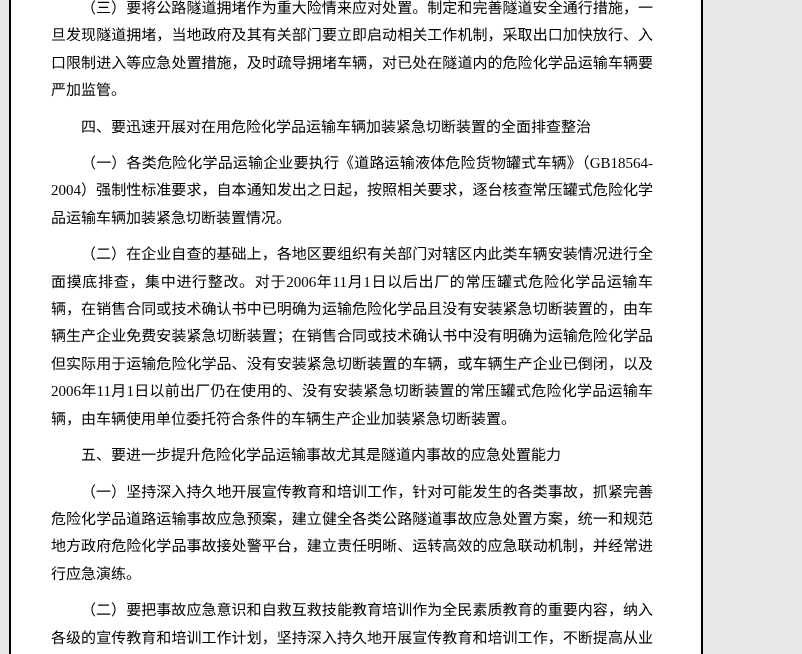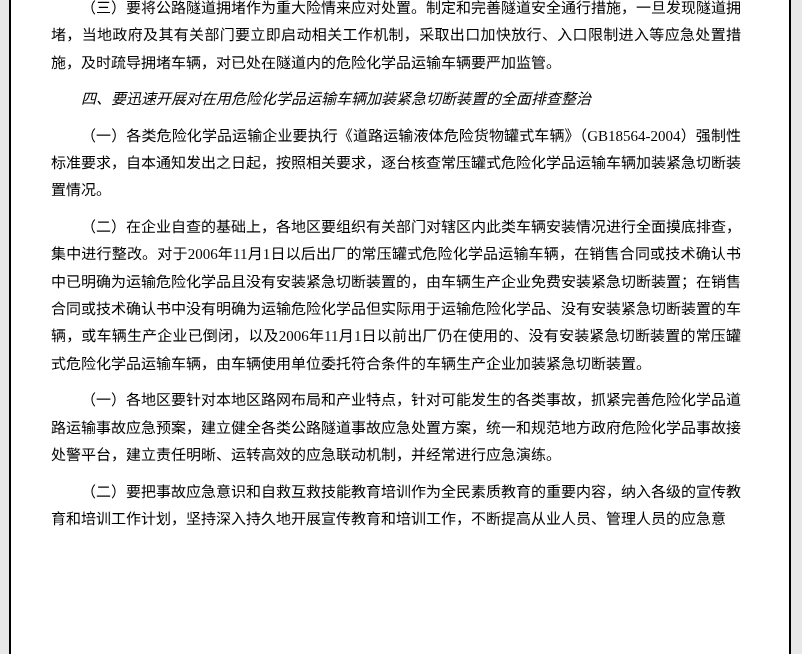--- a/index.html
+++ b/index.html
@@ -12,21 +12,21 @@
     height: 654px;
     overflow: hidden;
     position: relative;
     background: var(--page-bg, #e8e8e8);
     font-family: "Liberation Serif", "DejaVu Serif", serif;
   }
   .paper {
     position: absolute;
     left: 9px;
     top: 0;
-    width: 782px;
+    width: 694px;
     height: 654px;
     box-sizing: border-box;
     background: var(--paper-bg, #ffffff);
     border-left: 2px solid var(--paper-border, #000000);
     border-right: 2px solid var(--paper-border, #000000);
     overflow: hidden;
   }
   .doc-body {
     margin-top: -5px;          
     padding: 0 48px 0 40px;
@@ -39,28 +39,28 @@
     margin: 9px 0;
     text-indent: 2em;
     font-weight: normal;
     word-break: break-all;
   }
   .para:first-child {
     margin-top: 0;
   }
   .para.heading {
     font-weight: normal;       
-    font-style: italic;
   }
 </style>
 </head>
 <body>
 
 <div class="paper">
   <div class="doc-body" id="doc-body">
       <p class="para">（三）要将公路隧道拥堵作为重大险情来应对处置。制定和完善隧道安全通行措施，一旦发现隧道拥堵，当地政府及其有关部门要立即启动相关工作机制，采取出口加快放行、入口限制进入等应急处置措施，及时疏导拥堵车辆，对已处在隧道内的危险化学品运输车辆要严加监管。</p>
       <p class="para heading">四、要迅速开展对在用危险化学品运输车辆加装紧急切断装置的全面排查整治</p>
       <p class="para">（一）各类危险化学品运输企业要执行《道路运输液体危险货物罐式车辆》（GB18564-2004）强制性标准要求，自本通知发出之日起，按照相关要求，逐台核查常压罐式危险化学品运输车辆加装紧急切断装置情况。</p>
       <p class="para">（二）在企业自查的基础上，各地区要组织有关部门对辖区内此类车辆安装情况进行全面摸底排查，集中进行整改。对于2006年11月1日以后出厂的常压罐式危险化学品运输车辆，在销售合同或技术确认书中已明确为运输危险化学品且没有安装紧急切断装置的，由车辆生产企业免费安装紧急切断装置；在销售合同或技术确认书中没有明确为运输危险化学品但实际用于运输危险化学品、没有安装紧急切断装置的车辆，或车辆生产企业已倒闭，以及2006年11月1日以前出厂仍在使用的、没有安装紧急切断装置的常压罐式危险化学品运输车辆，由车辆使用单位委托符合条件的车辆生产企业加装紧急切断装置。</p>
-      <p class="para">（一）各地区要针对本地区路网布局和产业特点，针对可能发生的各类事故，抓紧完善危险化学品道路运输事故应急预案，建立健全各类公路隧道事故应急处置方案，统一和规范地方政府危险化学品事故接处警平台，建立责任明晰、运转高效的应急联动机制，并经常进行应急演练。</p>
+      <p class="para heading">五、要进一步提升危险化学品运输事故尤其是隧道内事故的应急处置能力</p>
+      <p class="para">（一）坚持深入持久地开展宣传教育和培训工作，针对可能发生的各类事故，抓紧完善危险化学品道路运输事故应急预案，建立健全各类公路隧道事故应急处置方案，统一和规范地方政府危险化学品事故接处警平台，建立责任明晰、运转高效的应急联动机制，并经常进行应急演练。</p>
       <p class="para">（二）要把事故应急意识和自救互救技能教育培训作为全民素质教育的重要内容，纳入各级的宣传教育和培训工作计划，坚持深入持久地开展宣传教育和培训工作，不断提高从业人员、管理人员的应急意</p>
     </div>
 </div>
 
 </body></html>

